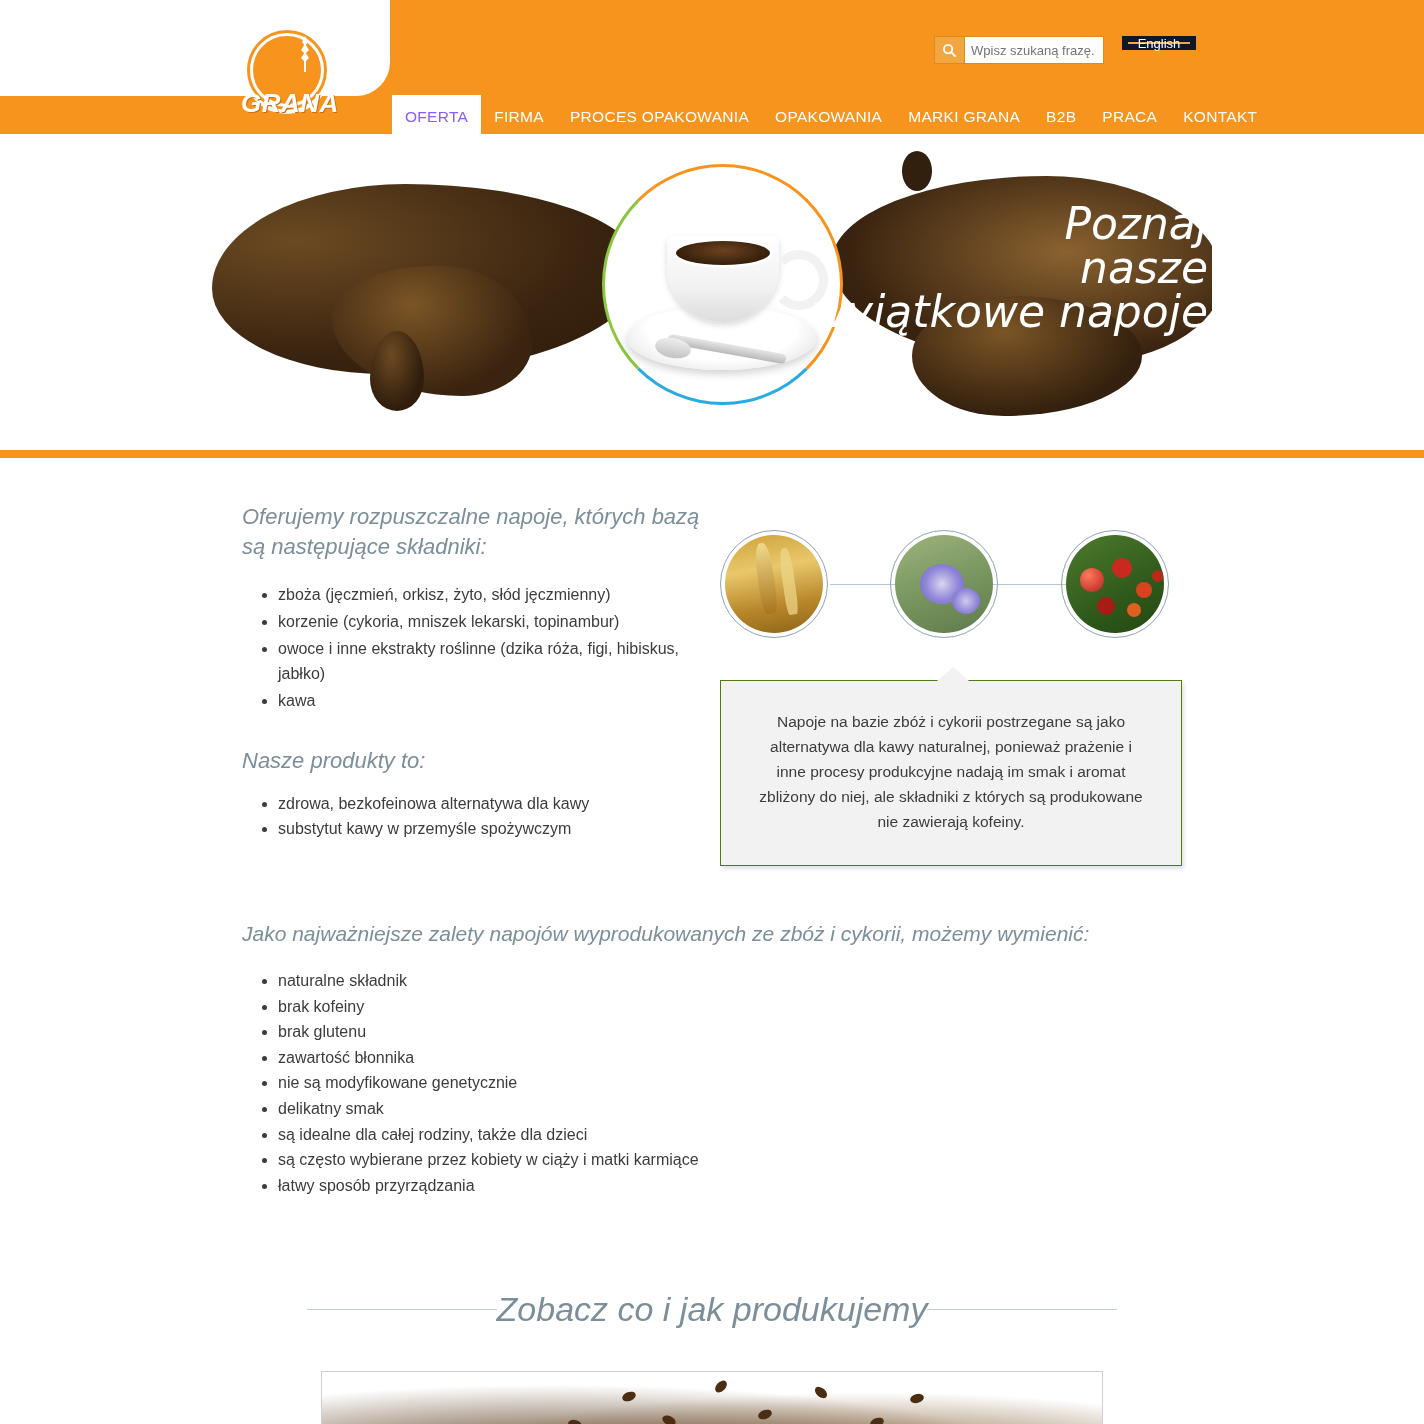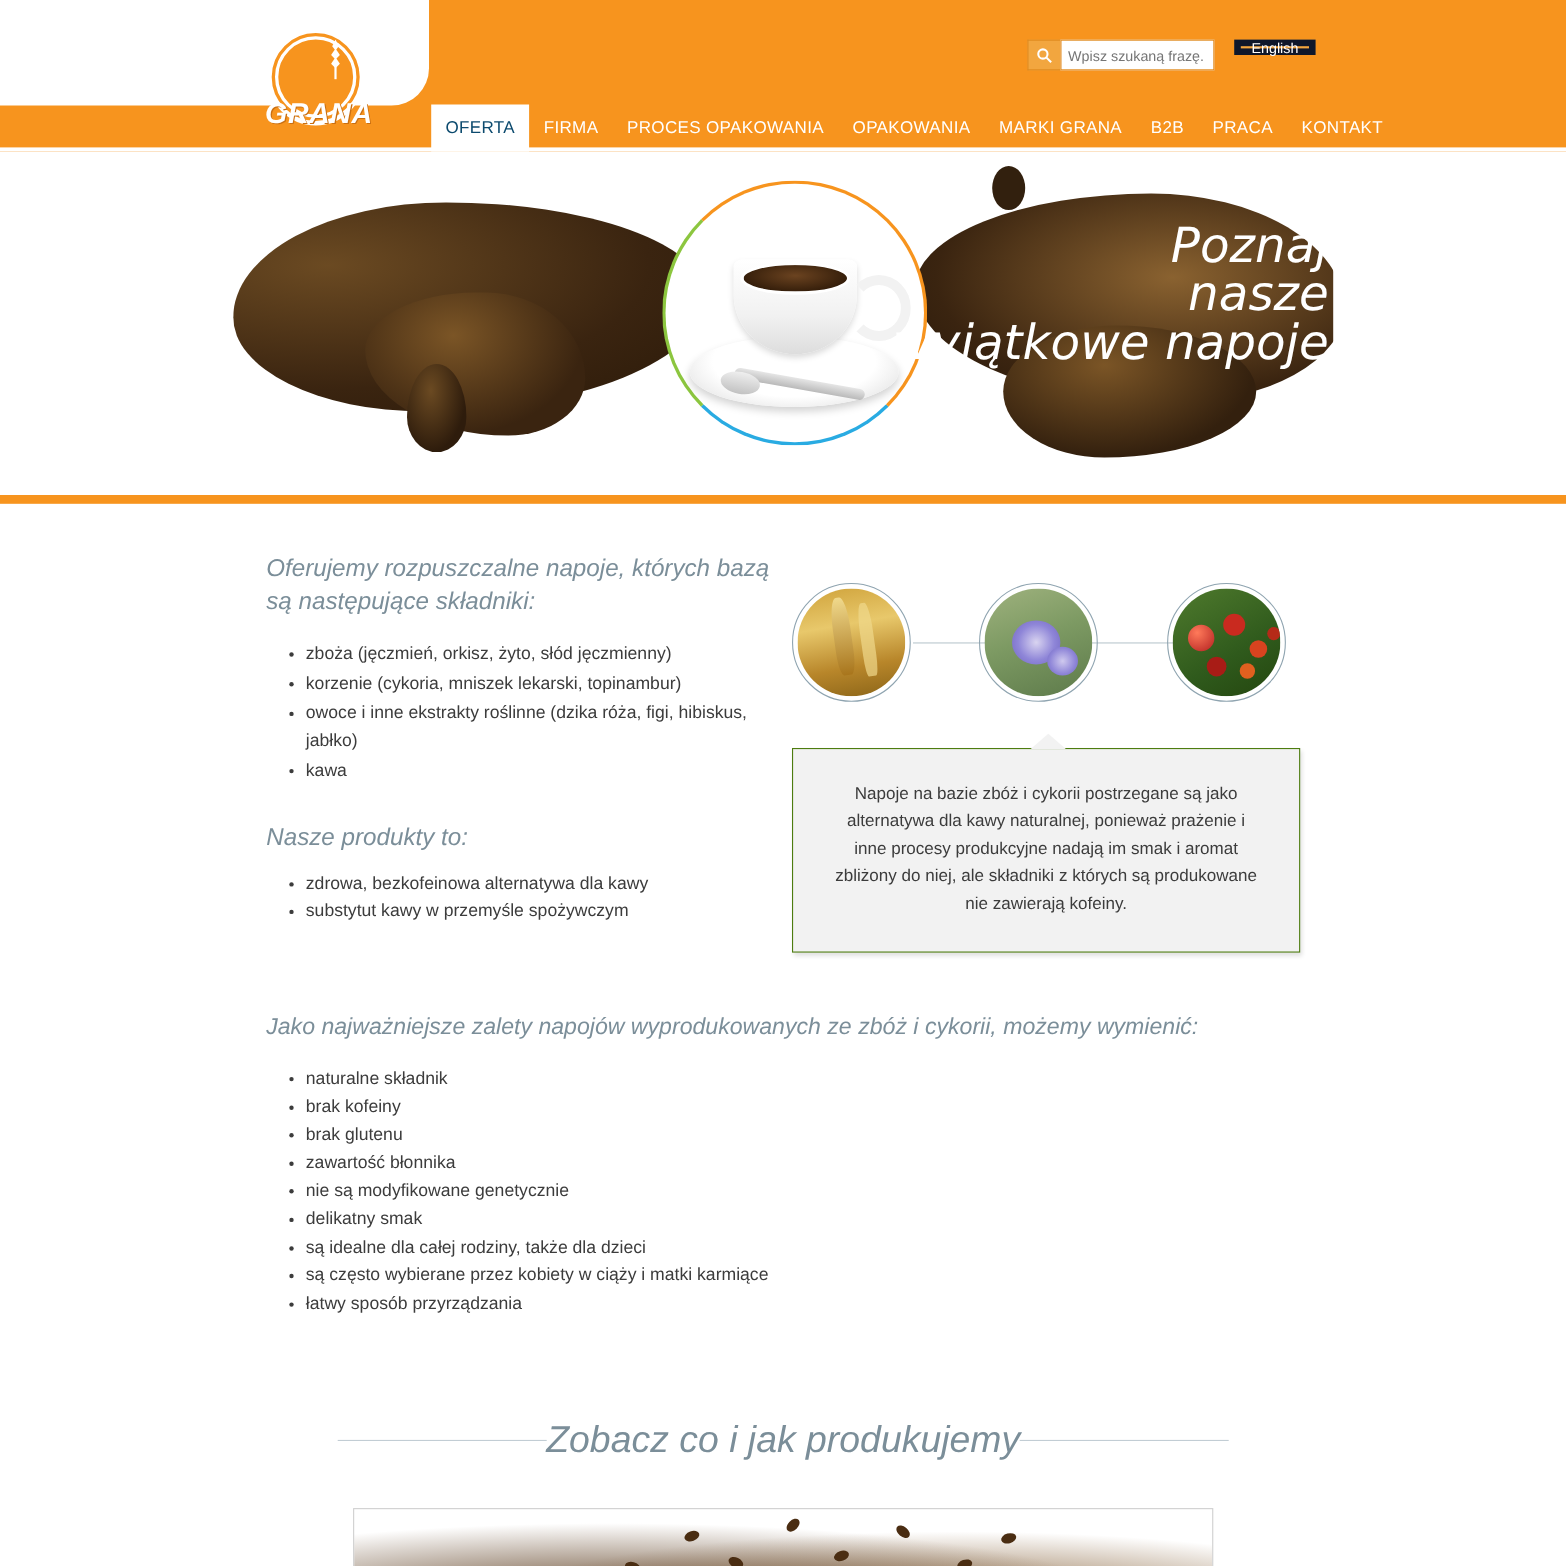--- a/index.html
+++ b/index.html
@@ -150,21 +150,21 @@
     align-items: center;
     padding: 0 13px;
     font-size: 15.5px;
     letter-spacing: 0.3px;
     color: #ffffff;
     cursor: pointer;
     white-space: nowrap;
   }
   .nav-item.active {
     background: #ffffff;
-    color: #0c4a6e;
+    color: #8b5cf6;
   }
   .header-bottom-line {
     position: absolute;
     left: 0;
     bottom: 0;
     width: 100%;
     height: 4px;
     background: #ffffff;
   }
 

